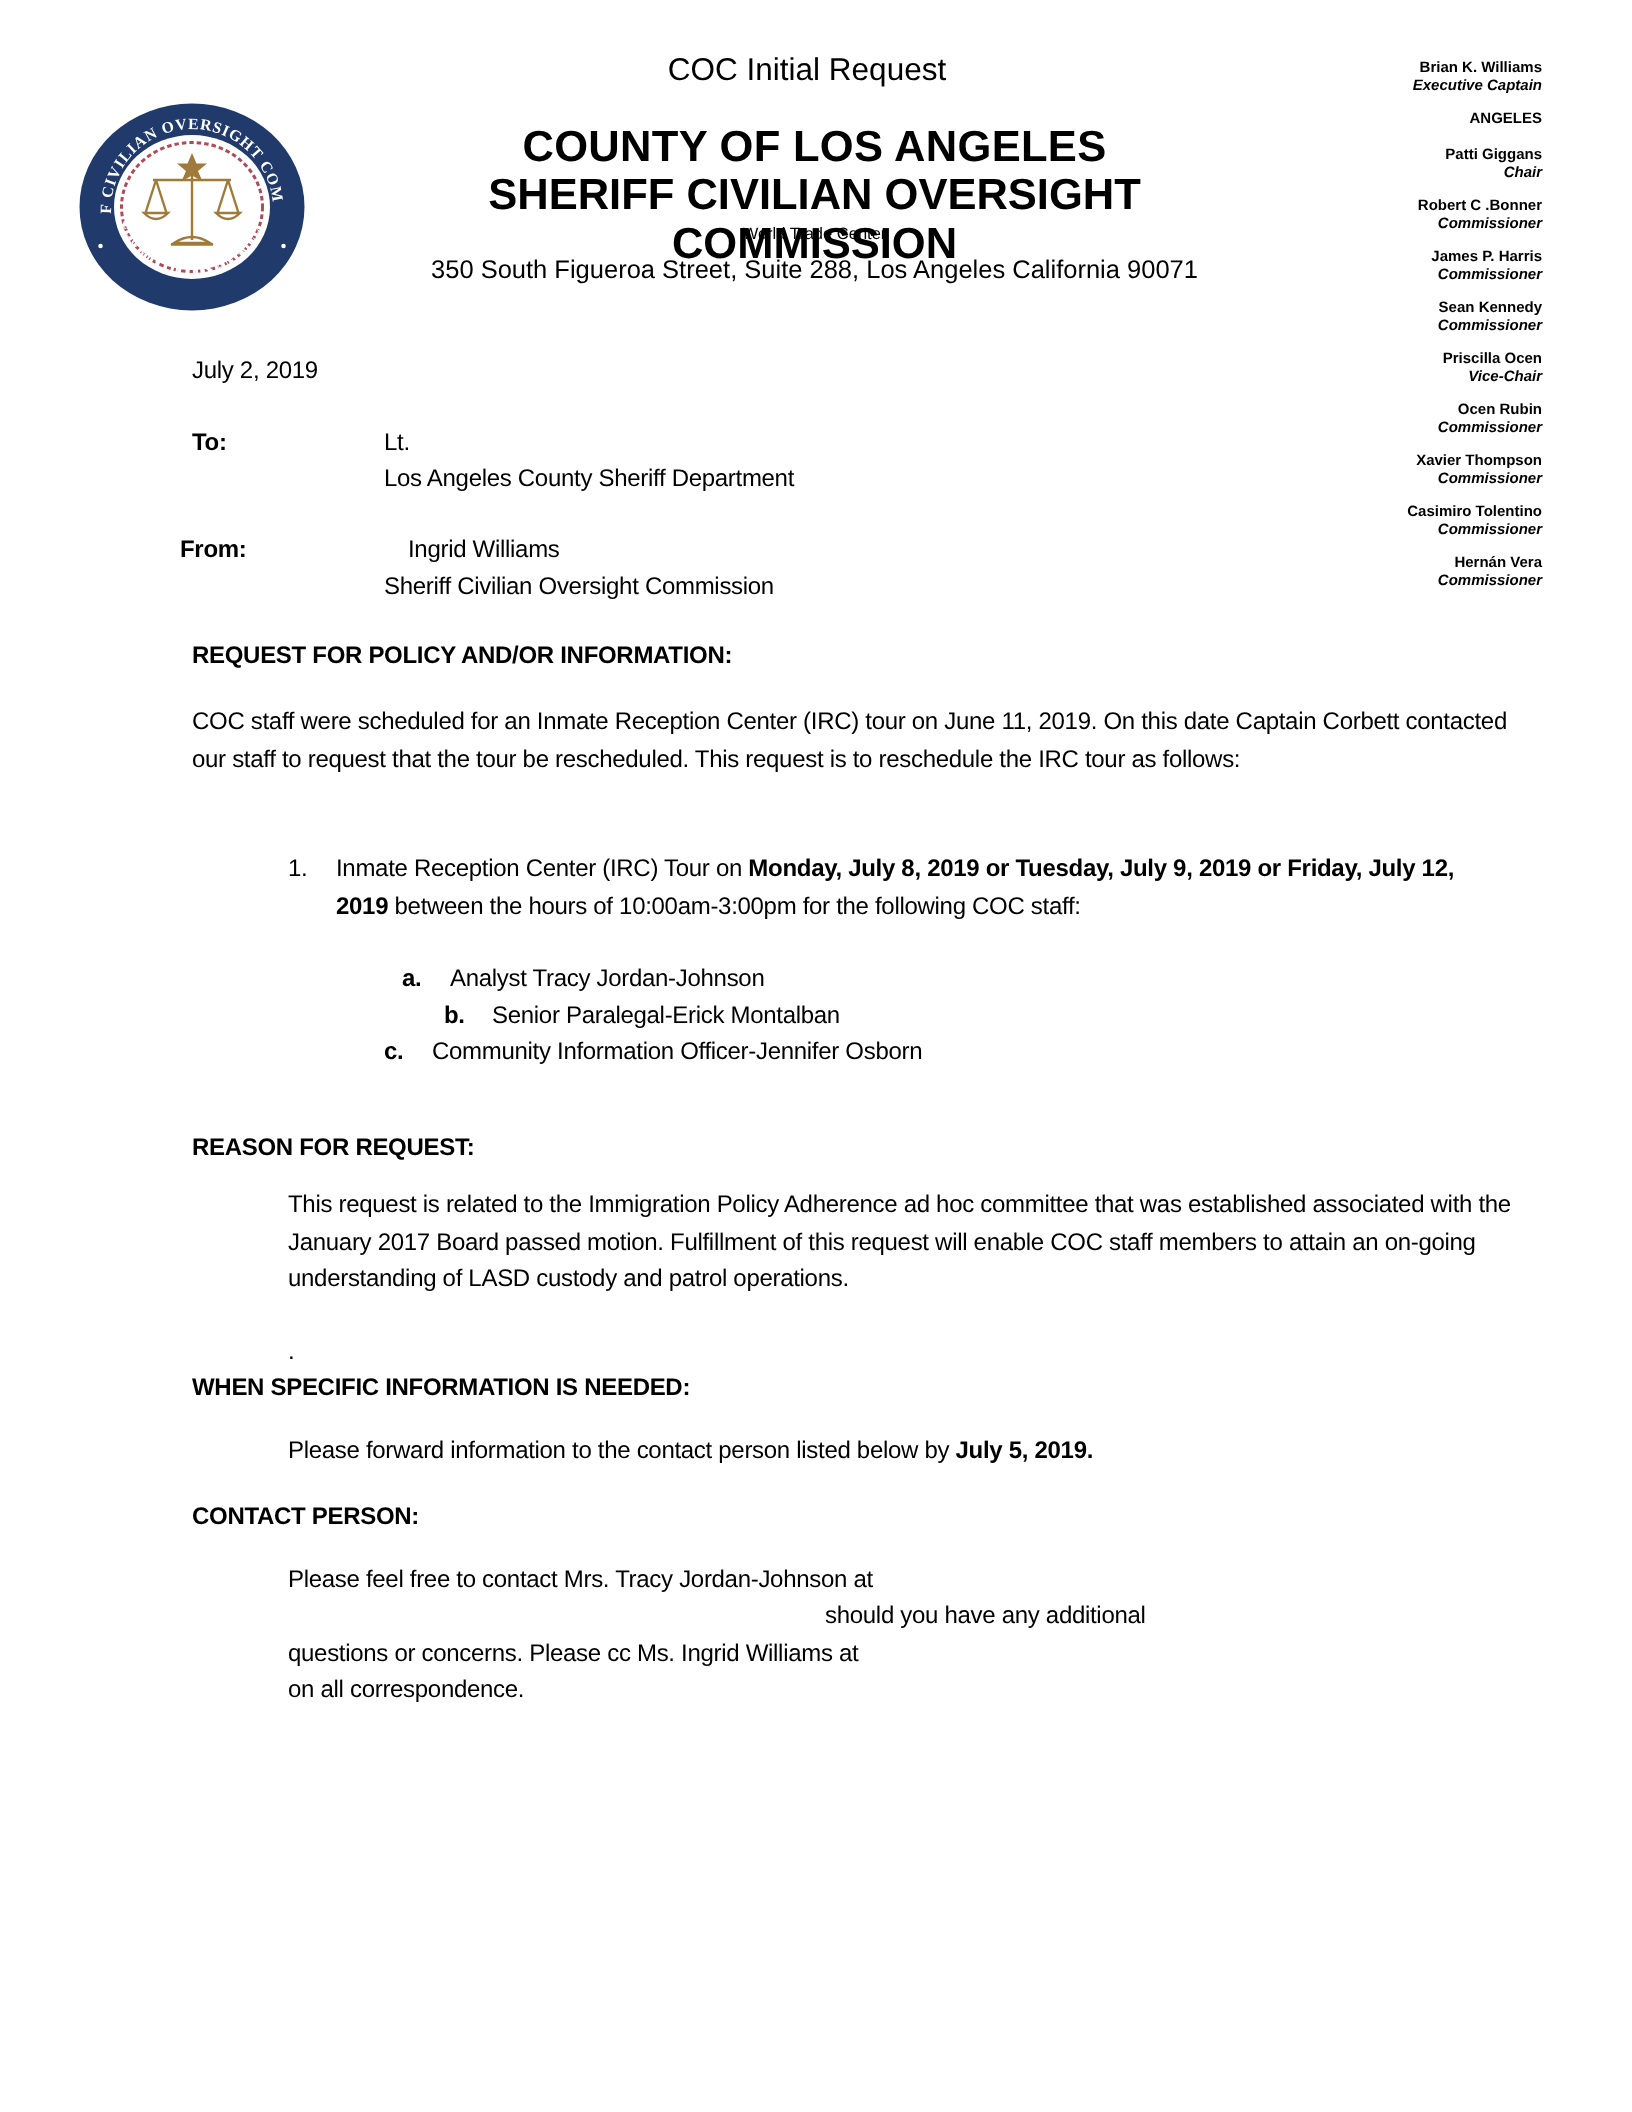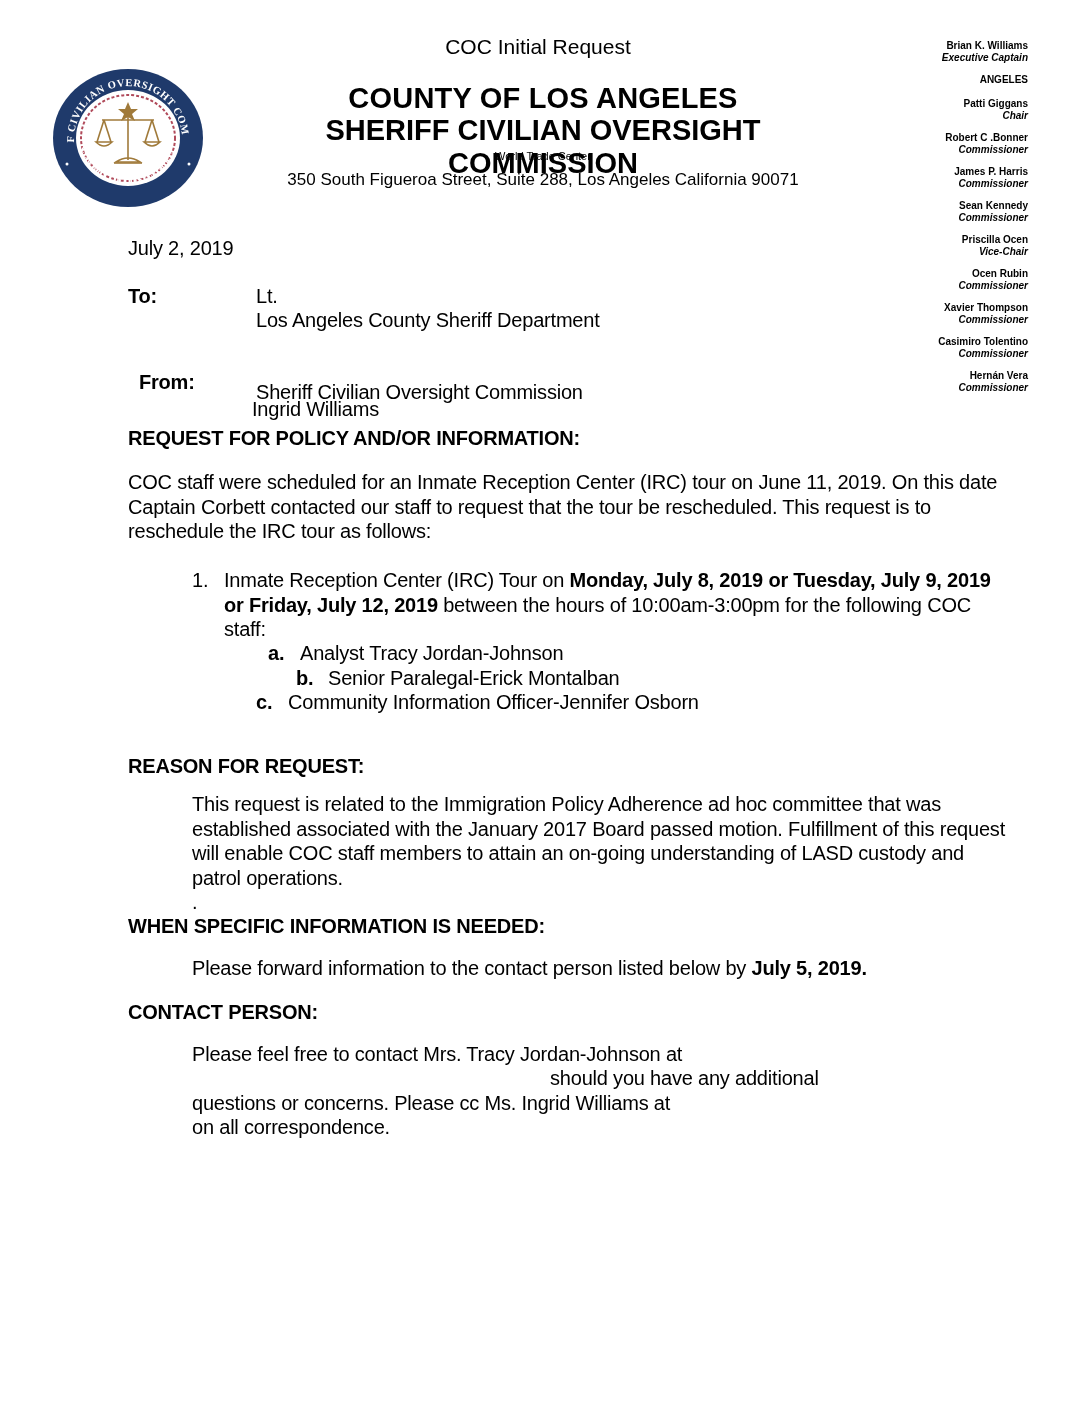--- a/index.html
+++ b/index.html
@@ -12,28 +12,28 @@
     .org2 { left: 232px; width: 622px; top: 114px; text-align: center; font-size: 29px; font-weight: bold; }
     .addr1 { left: 232px; width: 622px; top: 150px; text-align: center; font-size: 11px; }
     .addr2 { left: 232px; width: 622px; top: 170px; text-align: center; font-size: 17px; }
 
     .members { right: 60px; top: 40px; width: 180px; text-align: right; font-size: 10px; line-height: 12px; }
     .members .grp { margin-bottom: 10px; }
     .members .nm { font-weight: bold; }
     .members .rl { font-weight: bold; font-style: italic; }
     .members .hdr { font-weight: bold; margin-bottom: 12px; }
 
-    .txt { font-size: 20px; line-height: 24.5px; letter-spacing: -0.2px; }
+    .txt { font-size: 16px; line-height: 24.5px; letter-spacing: -0.2px; }
     .bold { font-weight: bold; }
     .date { left: 128px; top: 236px; }
     .lbl-to { left: 128px; top: 284px; }
     .to-1 { left: 256px; top: 284px; }
     .to-2 { left: 256px; top: 308px; }
-    .lbl-from { left: 139px; top: 355px; margin-top: 15px; }
-    .from-1 { left: 252px; top: 355px; margin-top: 42px; }
+    .lbl-from { left: 120px; top: 355px; }
+    .from-1 { left: 272px; top: 355px; }
     .from-2 { left: 256px; top: 380px; }
     .h-req { left: 128px; top: 426px; }
     .p1 { left: 128px; top: 470px; width: 880px; }
     .item1 { left: 192px; top: 568px; width: 810px; }
     .item1 .num { position: absolute; left: 0; top: 0; }
     .item1 .body { margin-left: 32px; }
     .sub { left: 256px; width: 700px; }
     .sub .letter { display: inline-block; width: 32px; font-weight: bold; }
     .h-reason { left: 128px; top: 754px; }
     .p2 { left: 192px; top: 792px; width: 820px; }

